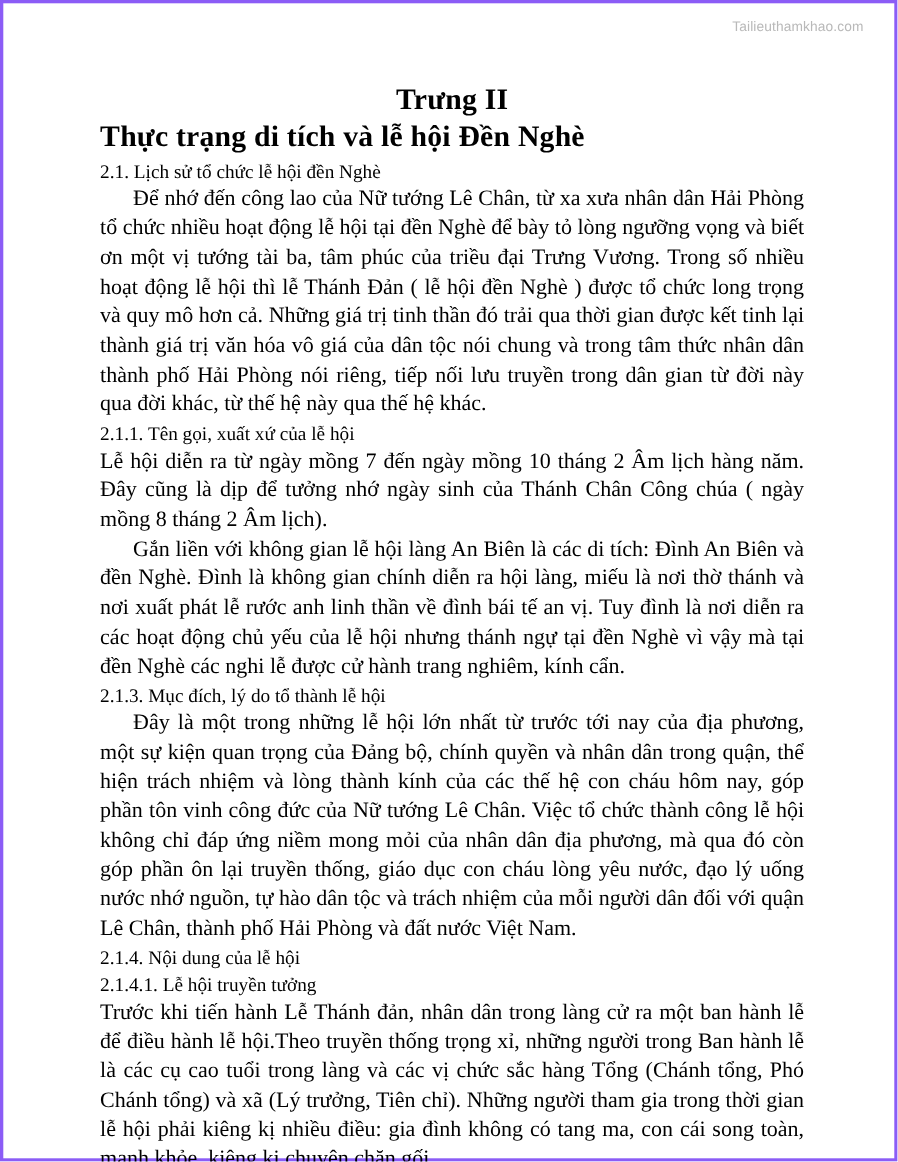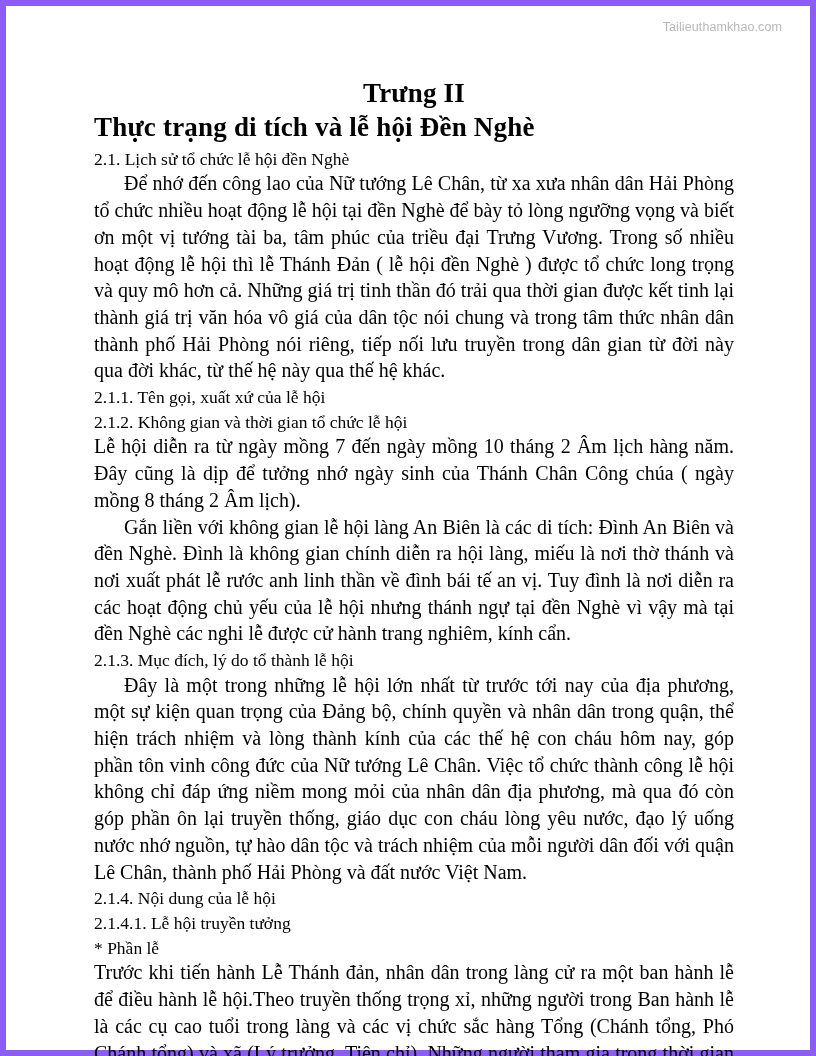--- a/index.html
+++ b/index.html
@@ -13,21 +13,21 @@
     position: relative;
     font-family: "Liberation Serif", serif;
     color: #000000;
   }
   .page {
     position: absolute;
     left: 0; top: 0;
     width: 816px;
     height: 1056px;
     box-sizing: border-box;
-    border: 6px solid #8b5cf6;
+    border: 3px solid #8b5cf6;
     background: #ffffff;
   }
   .watermark {
     position: absolute;
     top: 14px;
     right: 28px;
     font-family: "Liberation Sans", sans-serif;
     font-size: 12.5px;
     color: #b9b9b9;
     letter-spacing: 0.1px;
@@ -79,26 +79,24 @@
 
   <div class="content">
     <h1 class="chapter">Trưng II</h1>
     <h1 class="chapter-sub">Thực trạng di tích và lễ hội Đền Nghè</h1>
 
     <h2 class="heading">2.1. Lịch sử tổ chức lễ hội đền Nghè</h2>
     <p class="para indent">Để nhớ đến công lao của Nữ tướng Lê Chân, từ xa xưa nhân dân Hải Phòng tổ chức nhiều hoạt động lễ hội tại đền Nghè để bày tỏ lòng ngưỡng vọng và biết ơn một vị tướng tài ba, tâm phúc của triều đại Trưng Vương. Trong số nhiều hoạt động lễ hội thì lễ Thánh Đản ( lễ hội đền Nghè ) được tổ chức long trọng và quy mô hơn cả. Những giá trị tinh thần đó trải qua thời gian được kết tinh lại thành giá trị văn hóa vô giá của dân tộc nói chung và trong tâm thức nhân dân thành phố Hải Phòng nói riêng, tiếp nối lưu truyền trong dân gian từ đời này qua đời khác, từ thế hệ này qua thế hệ khác.</p>
 
     <h2 class="heading">2.1.1. Tên gọi, xuất xứ của lễ hội</h2>
 
-    <h2 class="heading">2.1.2. Không gian và thời gian tổ chức lễ hội</h2>
     <p class="para">Lễ hội diễn ra từ ngày mồng 7 đến ngày mồng 10 tháng 2 Âm lịch hàng năm. Đây cũng là dịp để tưởng nhớ ngày sinh của Thánh Chân Công chúa ( ngày mồng 8 tháng 2 Âm lịch).</p>
     <p class="para indent">Gắn liền với không gian lễ hội làng An Biên là các di tích: Đình An Biên và đền Nghè. Đình là không gian chính diễn ra hội làng, miếu là nơi thờ thánh và nơi xuất phát lễ rước anh linh thần về đình bái tế an vị. Tuy đình là nơi diễn ra các hoạt động chủ yếu của lễ hội nhưng thánh ngự tại đền Nghè vì vậy mà tại đền Nghè các nghi lễ được cử hành trang nghiêm, kính cẩn.</p>
 
     <h2 class="heading">2.1.3. Mục đích, lý do tổ thành lễ hội</h2>
     <p class="para indent">Đây là một trong những lễ hội lớn nhất từ trước tới nay của địa phương, một sự kiện quan trọng của Đảng bộ, chính quyền và nhân dân trong quận, thể hiện trách nhiệm và lòng thành kính của các thế hệ con cháu hôm nay, góp phần tôn vinh công đức của Nữ tướng Lê Chân. Việc tổ chức thành công lễ hội không chỉ đáp ứng niềm mong mỏi của nhân dân địa phương, mà qua đó còn góp phần ôn lại truyền thống, giáo dục con cháu lòng yêu nước, đạo lý uống nước nhớ nguồn, tự hào dân tộc và trách nhiệm của mỗi người dân đối với quận Lê Chân, thành phố Hải Phòng và đất nước Việt Nam.</p>
 
     <h2 class="heading">2.1.4. Nội dung của lễ hội</h2>
     <h2 class="heading">2.1.4.1. Lễ hội truyền tưởng</h2>
-    <h2 class="heading">* Phần lễ</h2>
     <p class="para">Trước khi tiến hành Lễ Thánh đản, nhân dân trong làng cử ra một ban hành lễ để điều hành lễ hội.Theo truyền thống trọng xỉ, những người trong Ban hành lễ là các cụ cao tuổi trong làng và các vị chức sắc hàng Tổng (Chánh tổng, Phó Chánh tổng) và xã (Lý trưởng, Tiên chỉ). Những người tham gia trong thời gian lễ hội phải kiêng kị nhiều điều: gia đình không có tang ma, con cái song toàn, mạnh khỏe, kiêng kị chuyện chăn gối…</p>
   </div>
 
 </div>
 
 </body></html>

